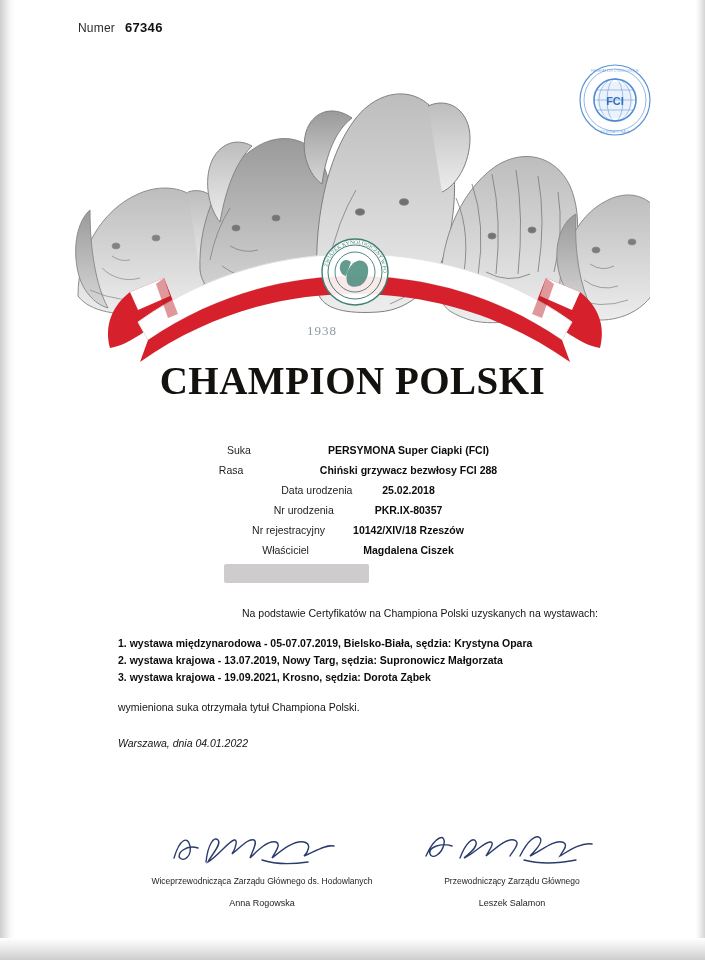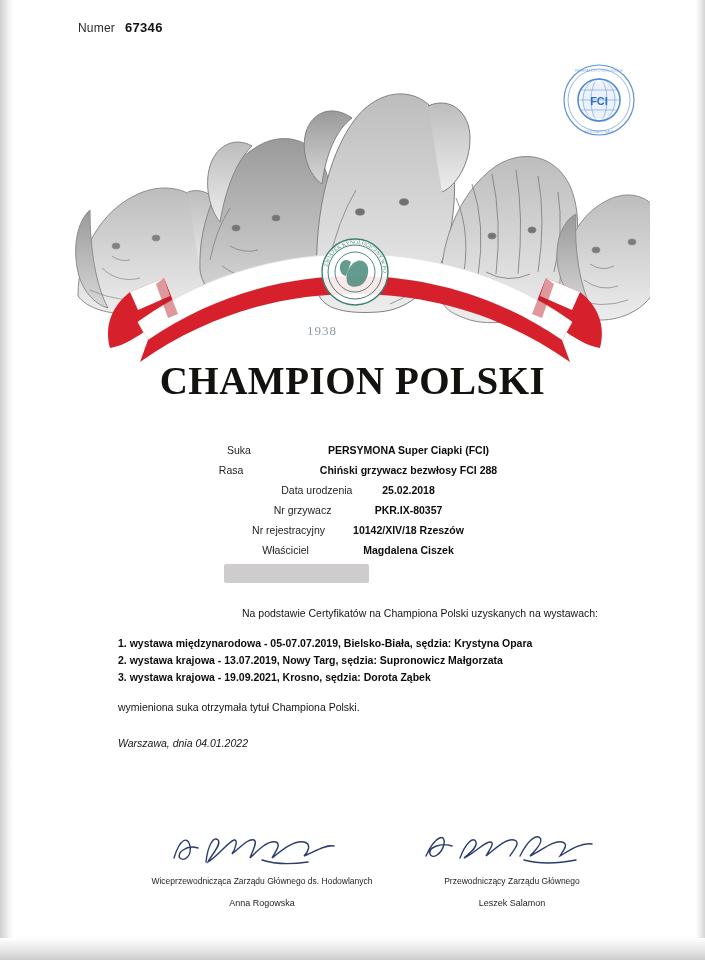--- a/index.html
+++ b/index.html
@@ -56,21 +56,21 @@
   .numer-value {
     font-size: 13px;
     font-weight: bold;
     color: #111;
     letter-spacing: .3px;
   }
 
   
   .fci-stamp {
     position: absolute;
-    right: 68px;
+    right: 52px;
     top: 62px;
     width: 76px;
     height: 76px;
   }
   .fci-stamp svg { display: block; }
 
   
   .dogs {
     position: absolute;
     left: 60px;
@@ -380,21 +380,21 @@
     </div>
     <div class="row">
       <div class="lbl">Rasa</div>
       <div class="val">Chiński grzywacz bezwłosy FCI 288</div>
     </div>
     <div class="row">
       <div class="lbl">Data urodzenia</div>
       <div class="val">25.02.2018</div>
     </div>
     <div class="row">
-      <div class="lbl">Nr grzywacz</div>
+      <div class="lbl">Nr urodzenia</div>
       <div class="val">PKR.IX-80357</div>
     </div>
     <div class="row">
       <div class="lbl">Nr rejestracyjny</div>
       <div class="val">10142/XIV/18 Rzeszów</div>
     </div>
     <div class="row">
       <div class="lbl">Właściciel</div>
       <div class="val">Magdalena Ciszek</div>
     </div>

